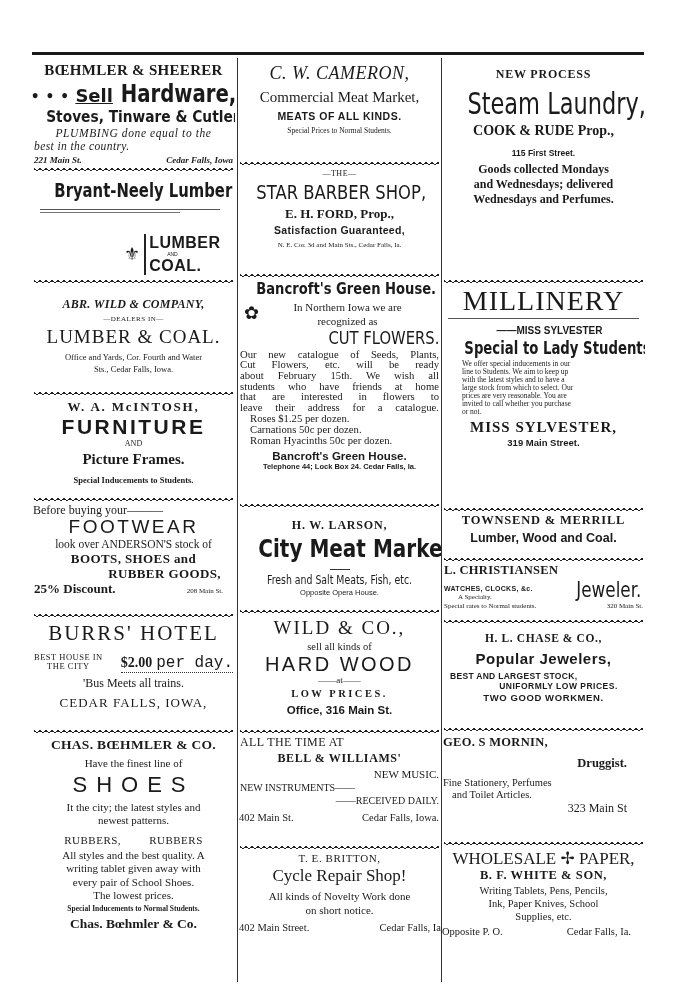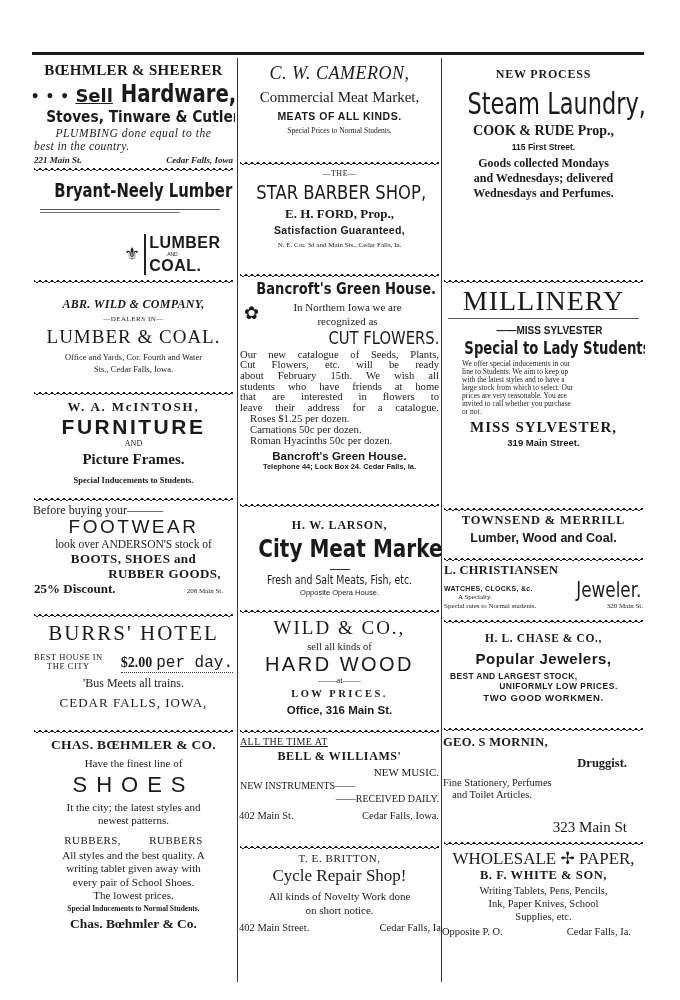--- a/index.html
+++ b/index.html
@@ -201,21 +201,21 @@
       <span class="t serif" style="font-size:19px;letter-spacing:2px;">WILD &amp; CO.,</span>
       <span class="t serif" style="font-size:10.5px;margin-top:2px;">sell all kinds of</span>
       <span class="t sans" style="font-size:20px;letter-spacing:2.5px;margin-top:1px;">HARD WOOD</span>
       <span class="t serif" style="font-size:9px;margin-top:1px;">——at——</span>
       <span class="t serif b" style="font-size:10.5px;letter-spacing:2.5px;margin-top:2px;">LOW PRICES.</span>
       <span class="t sans b" style="font-size:11.5px;margin-top:4px;">Office, 316 Main St.</span>
     </div>
     <div class="wavy" style="top:672px;"></div>
 
     <div class="ad" style="top:678px;height:110px;">
-      <span class="t serif left" style="font-size:10px;padding-left:2px;letter-spacing:0.4px;text-decoration:underline;">ALL THE TIME AT</span>
+      <span class="t serif left" style="font-size:12px;padding-left:2px;letter-spacing:0.4px;">ALL THE TIME AT</span>
       <span class="t serif b" style="font-size:12px;margin-top:3px;letter-spacing:0.6px;">BELL &amp; WILLIAMS'</span>
       <span class="t serif right sc" style="font-size:11px;margin-top:3px;padding-right:2px;">NEW MUSIC.</span>
       <span class="t serif left sc" style="font-size:10px;margin-top:2px;padding-left:2px;">NEW INSTRUMENTS——</span>
       <span class="t serif right sc" style="font-size:10px;margin-top:2px;padding-right:2px;">——RECEIVED DAILY.</span>
       <div class="row serif" style="font-size:10.5px;margin-top:6px;padding:0 0 0 1px;">
         <span>402 Main St.</span>
         <span style="padding-right:2px;">Cedar Falls, Iowa.</span>
       </div>
     </div>
     <div class="wavy" style="top:788px;"></div>
@@ -231,21 +231,21 @@
       </div>
     </div>
   </div>
 
   <div class="col c3">
 
     <div class="ad" style="top:10px;height:200px;">
       <span class="t serif b" style="font-size:12px;letter-spacing:0.8px;">NEW PROCESS</span>
       <span class="t cond" style="font-size:30px;display:block;transform:scaleX(0.75);margin-top:6px;">Steam Laundry,</span>
       <span class="t serif b" style="font-size:14px;margin-top:3px;">COOK &amp; RUDE Prop.,</span>
-      <span class="t sans b" style="font-size:8.5px;margin-top:4px;">115 First Street.</span>
+      <span class="t sans b" style="font-size:8.5px;margin-top:10px;">115 First Street.</span>
       <span class="t serif b" style="font-size:12px;margin-top:5px;">Goods collected Mondays</span>
       <span class="t serif b" style="font-size:12px;margin-top:2px;">and Wednesdays; delivered</span>
       <span class="t serif b" style="font-size:12px;margin-top:2px;">Wednesdays and Perfumes.</span>
     </div>
     <div class="wavy" style="top:222px;"></div>
 
     <div class="ad" style="top:228px;height:220px;">
       <span class="t serif" style="font-size:28px;letter-spacing:1px;">MILLINERY</span>
       <div style="margin:1px 6px 0;height:1px;background:#555;"></div>
       <span class="t sans b" style="font-size:10px;margin-top:6px;padding-left:12px;">——MISS SYLVESTER</span>
@@ -293,21 +293,21 @@
       <span class="t sans b" style="font-size:8.5px;margin-top:1px;padding-left:30px;letter-spacing:0.5px;">UNIFORMLY LOW PRICES.</span>
       <span class="t sans b" style="font-size:9.5px;margin-top:1px;letter-spacing:0.6px;">TWO GOOD WORKMEN.</span>
     </div>
     <div class="wavy" style="top:670px;"></div>
 
     <div class="ad" style="top:678px;height:100px;">
       <span class="t serif b left" style="font-size:12.5px;padding-left:1px;letter-spacing:0.3px;">GEO. S MORNIN,</span>
       <span class="t serif b right" style="font-size:12.5px;margin-top:7px;padding-right:18px;">Druggist.</span>
       <span class="t serif left" style="font-size:10.5px;margin-top:6px;padding-left:1px;">Fine Stationery, Perfumes</span>
       <span class="t serif left" style="font-size:10.5px;margin-top:1px;padding-left:10px;">and Toilet Articles.</span>
-      <span class="t serif right" style="font-size:15px;margin-top:18px;padding-right:18px;">323 Main St</span>
+      <span class="t serif right" style="font-size:12px;margin-top:1px;padding-right:18px;">323 Main St</span>
     </div>
     <div class="wavy" style="top:784px;"></div>
 
     <div class="ad" style="top:790px;height:110px;">
       <span class="t serif" style="font-size:17px;margin-top:2px;">WHOLESALE ✢ PAPER,</span>
       <span class="t serif b" style="font-size:12.5px;letter-spacing:0.6px;">B. F. WHITE &amp; SON,</span>
       <span class="t serif" style="font-size:10.5px;margin-top:3px;">Writing Tablets, Pens, Pencils,</span>
       <span class="t serif" style="font-size:10.5px;margin-top:1px;">Ink, Paper Knives, School</span>
       <span class="t serif" style="font-size:10.5px;margin-top:1px;">Supplies, etc.</span>
       <div class="row serif" style="font-size:10.5px;margin-top:4px;padding:0 14px 0 0;">

